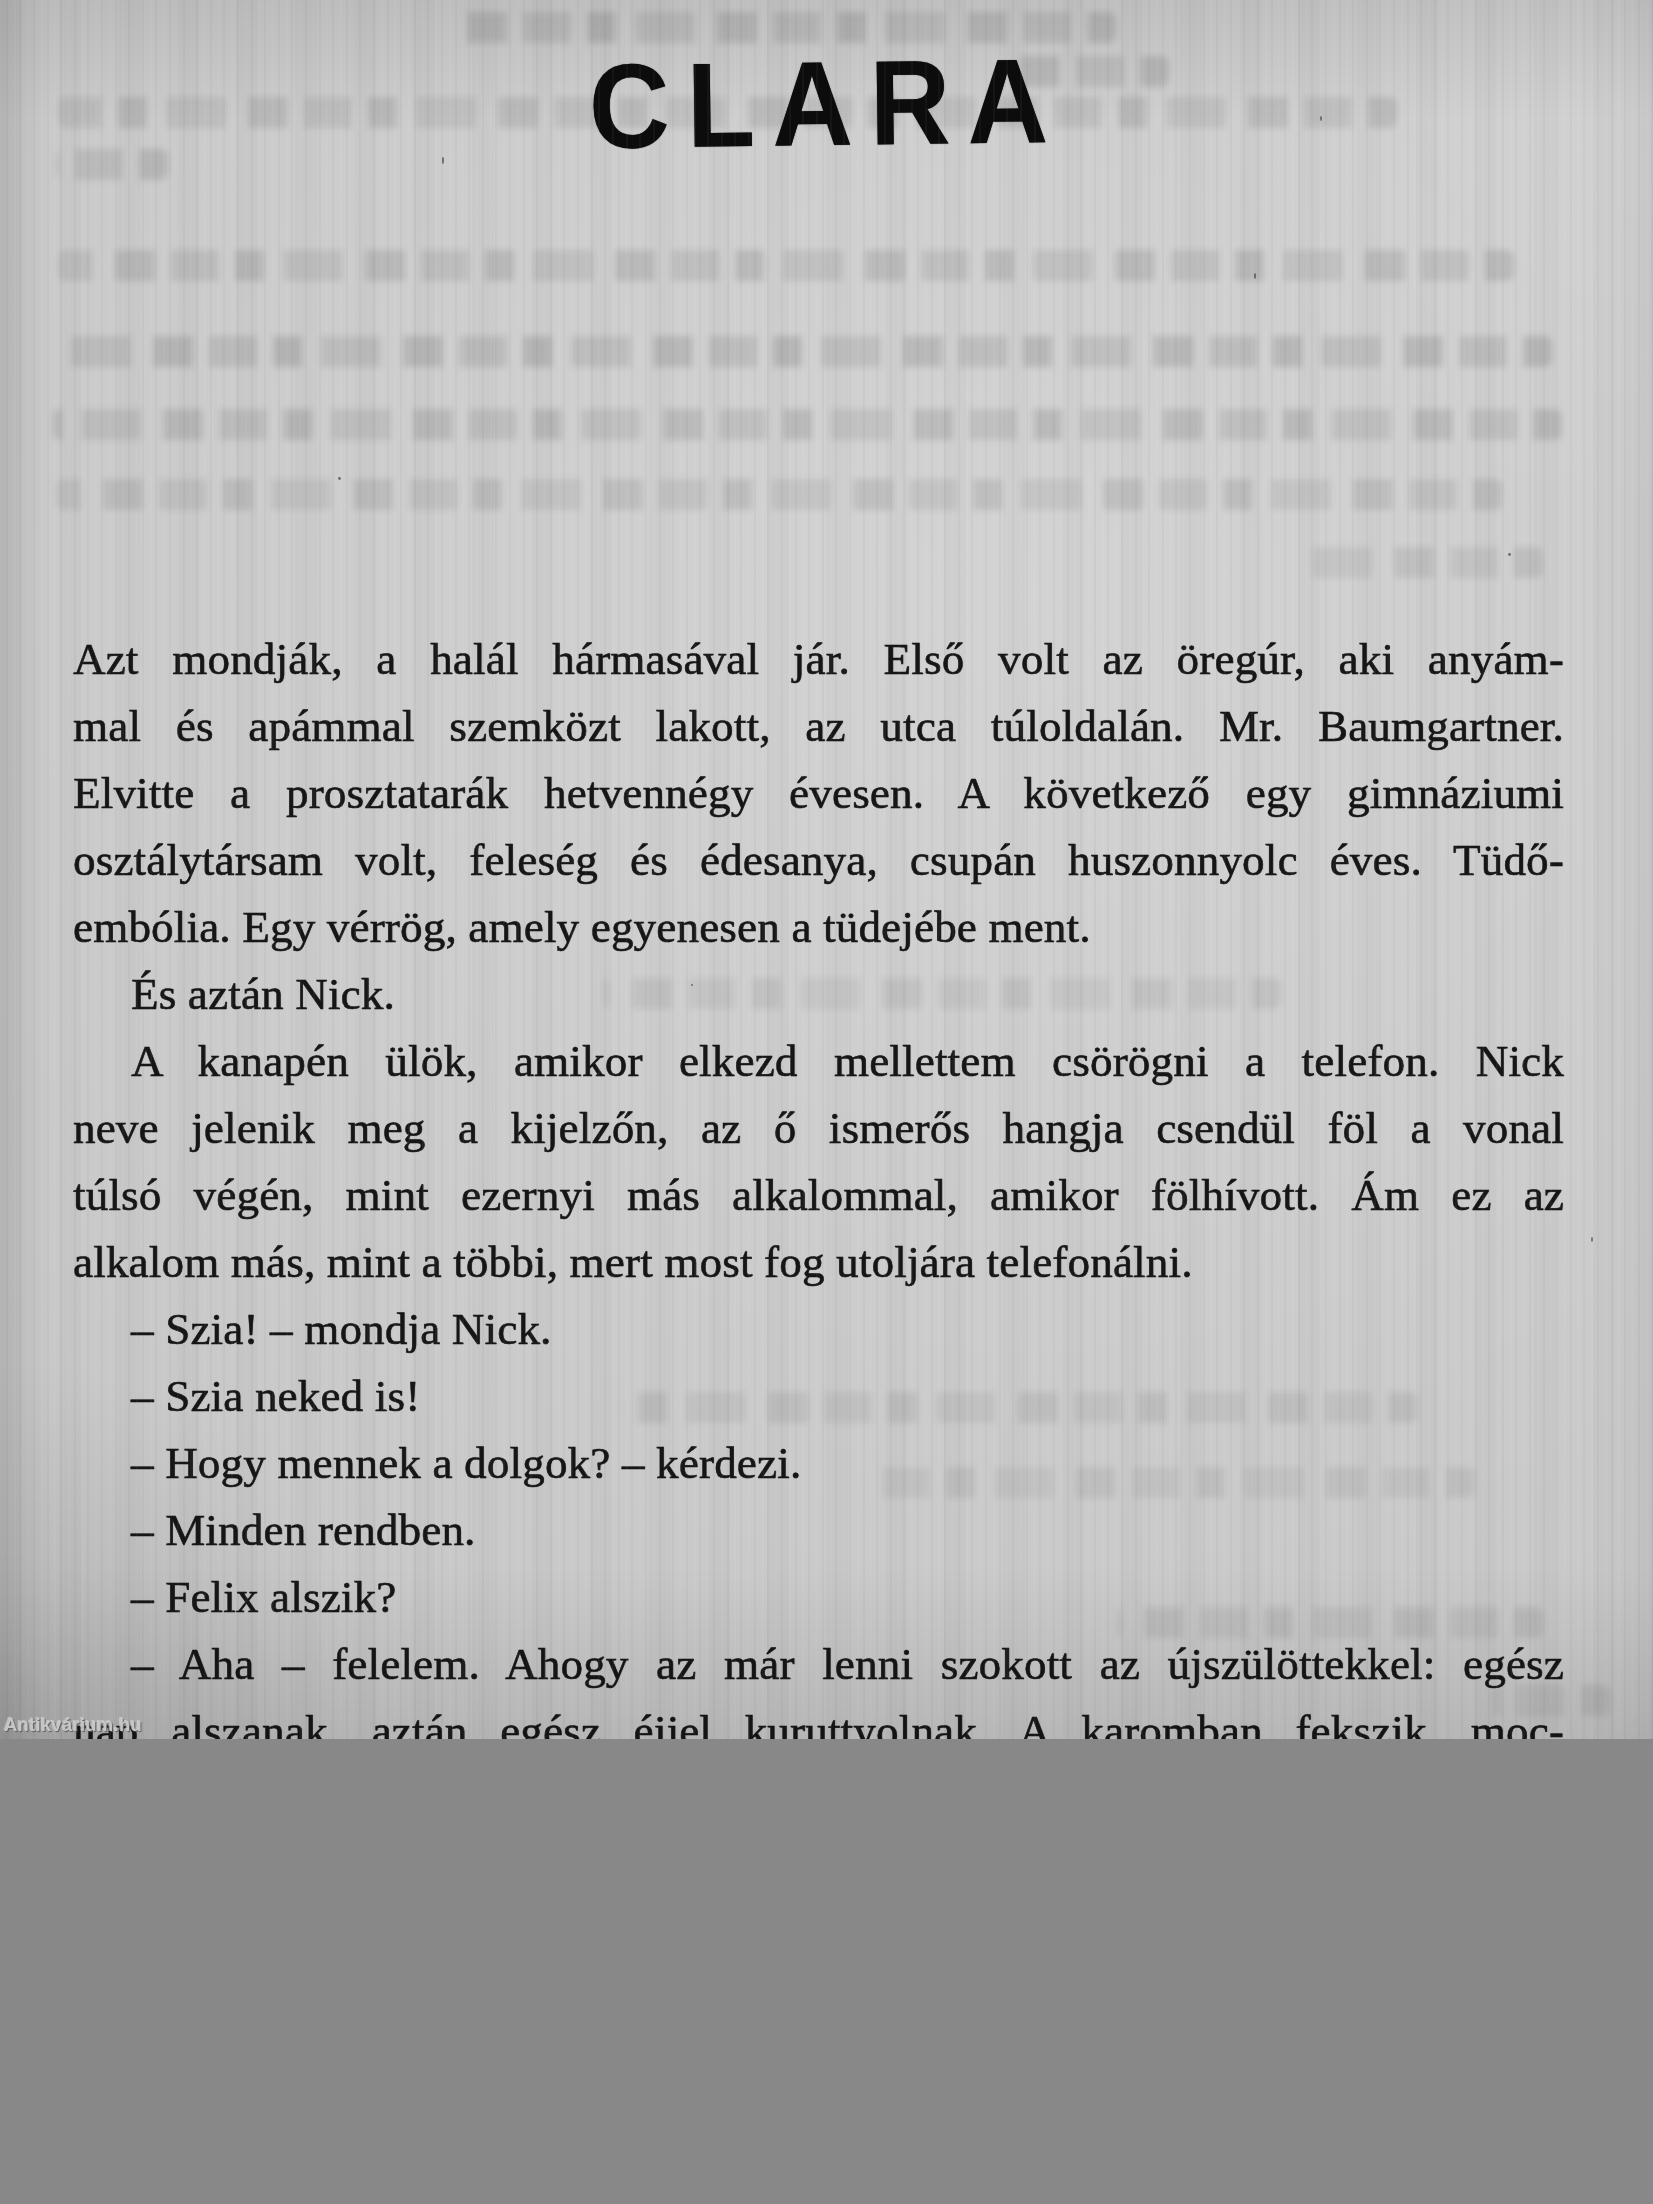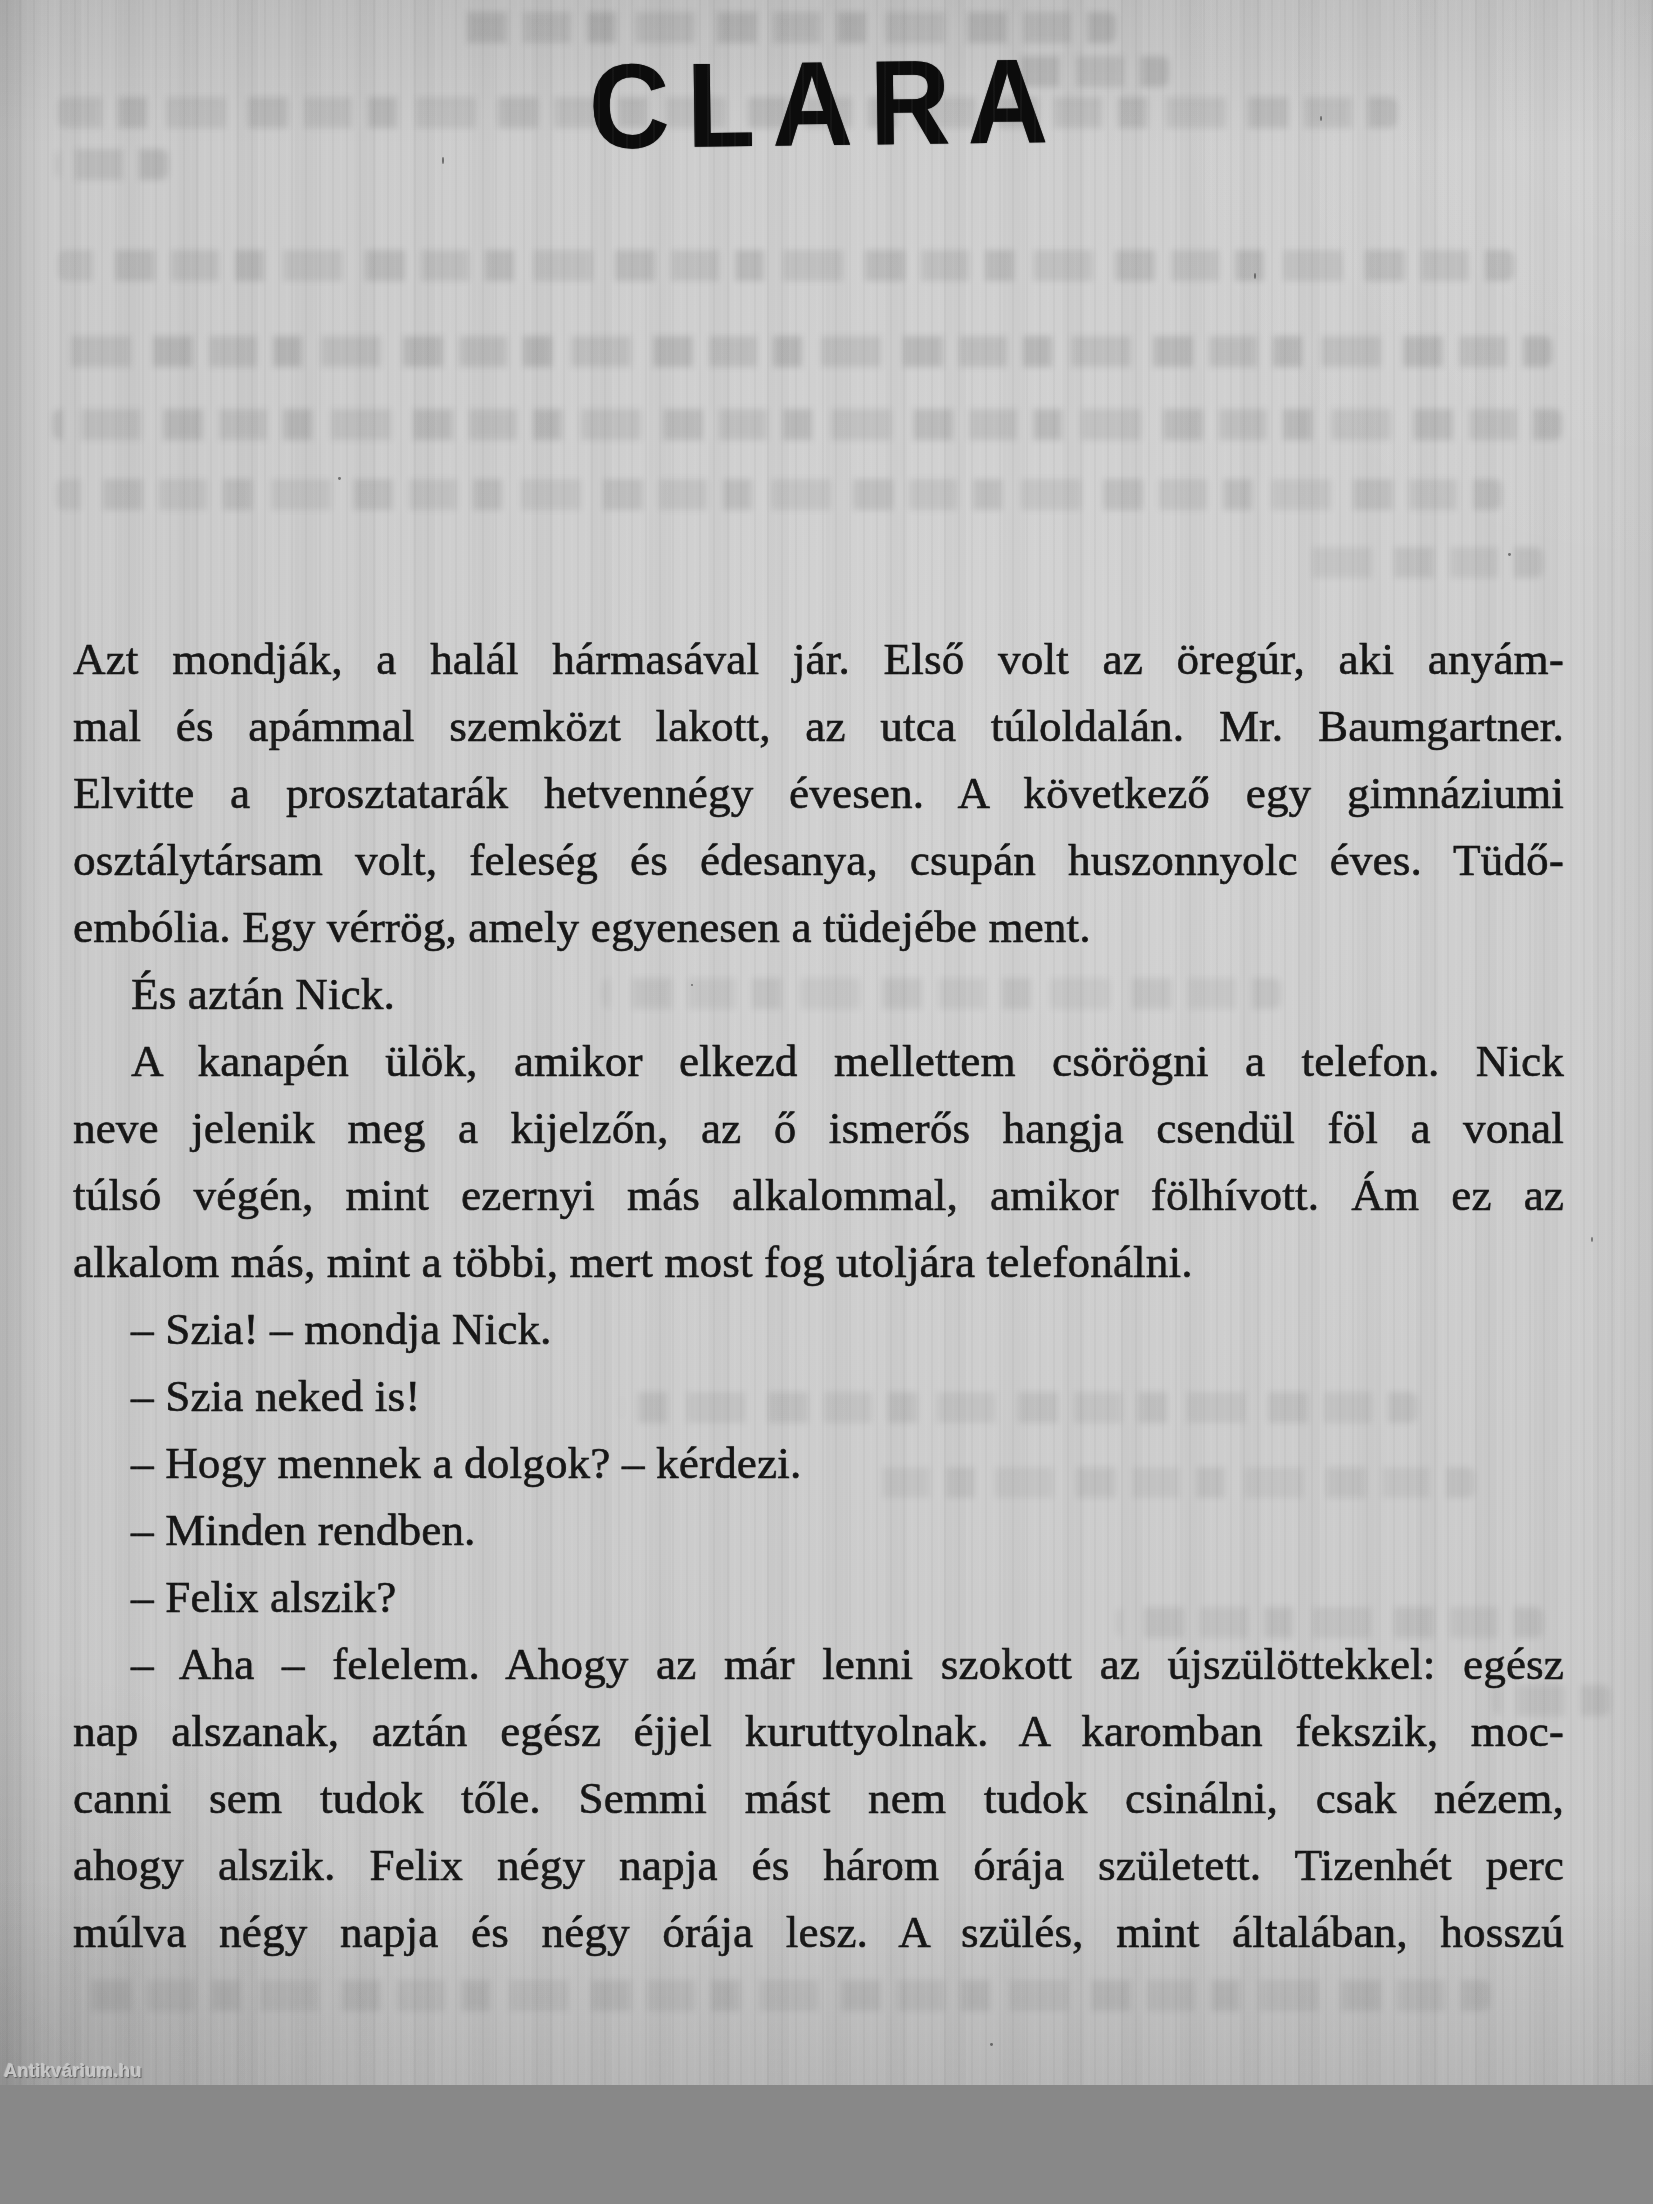--- a/index.html
+++ b/index.html
@@ -1,19 +1,19 @@
 <!DOCTYPE html>
 <html><head>
 <meta charset="utf-8">
 <style>
   html, body { margin: 0; padding: 0; background: #888; }
   .page {
     position: relative;
     width: 1654px;
-    height: 2085px;
+    height: 1739px;
     margin: 0 auto;
     overflow: hidden;
     background:
       radial-gradient(circle at 0% 100%, rgba(0,0,0,.10), rgba(0,0,0,0) 16%),
       radial-gradient(circle at 100% 4%, rgba(255,255,255,.10), rgba(255,255,255,0) 20%),
       radial-gradient(ellipse 140% 120% at 62% 34%, #d3d3d3 0%, #c9c9c9 52%, #bfbfbf 100%);
     font-family: "Liberation Serif", serif;
     color: #161616;
   }
   

